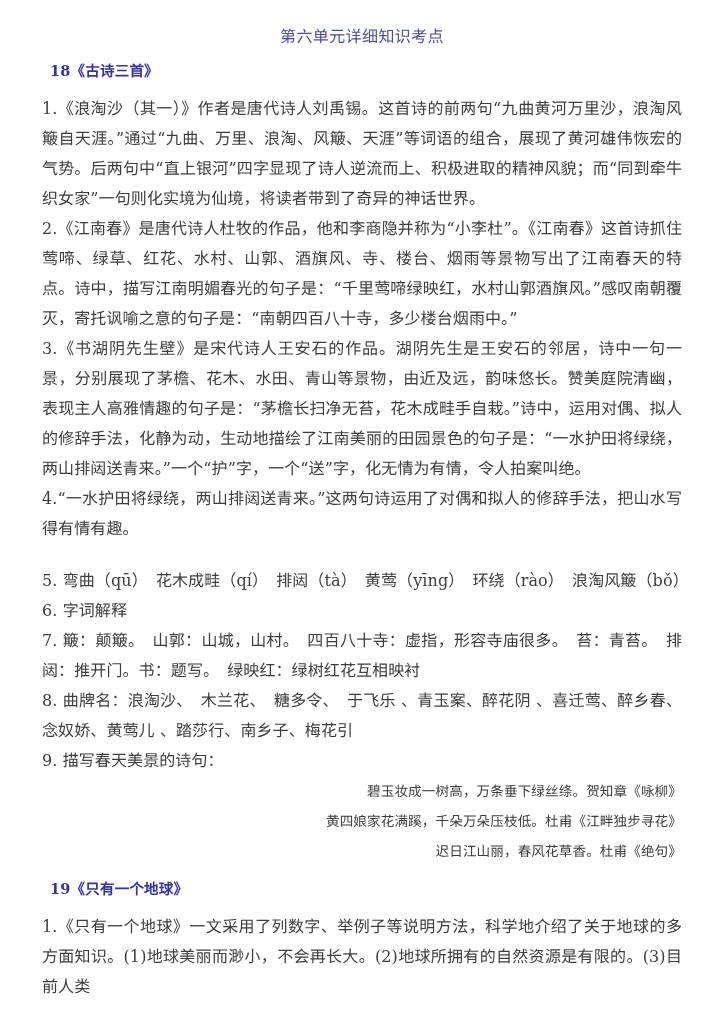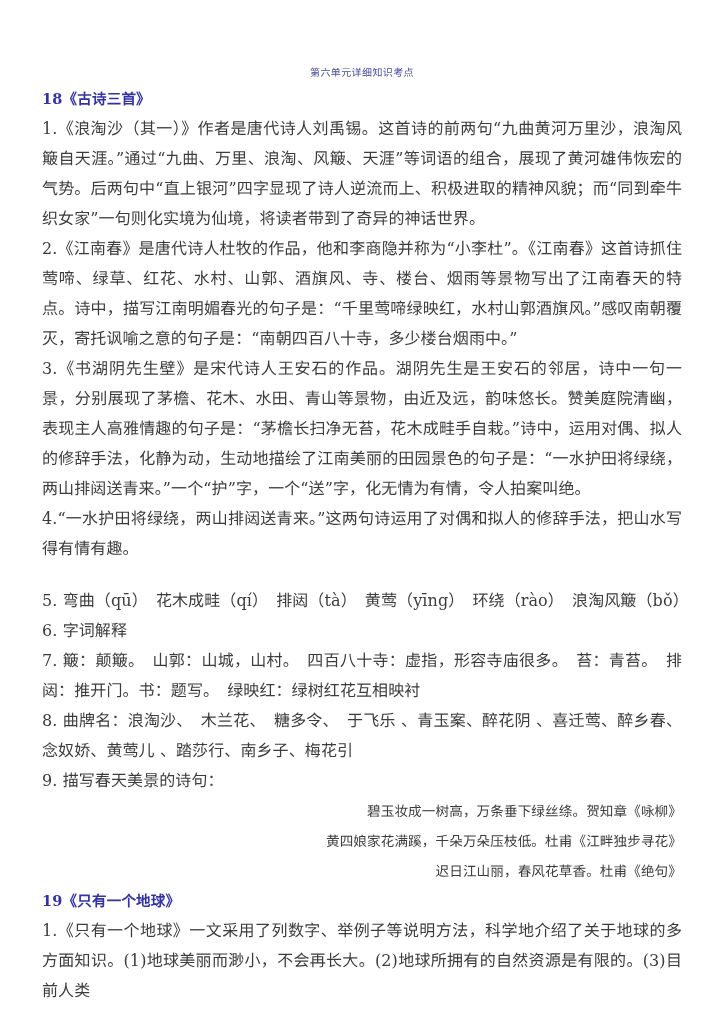--- a/index.html
+++ b/index.html
@@ -21,32 +21,32 @@
     width: 724px;
     height: 1024px;
     box-sizing: border-box;
     padding: 0 42px;
     background: #fff;
   }
 
   
   .doc-title {
     margin: 0;
-    padding-top: 62px;
+    padding-top: 26px;
     text-align: center;
-    font-size: 10px;
+    font-size: 16px;
     font-weight: 400;
     line-height: 22px;
     color: #4b4b9e;
     letter-spacing: 0.4px;
   }
 
   
   .section-heading {
-    margin: 0;
+    margin: 8px;
     font-size: 14.5px;
     font-weight: bold;
     line-height: 30px;
     color: #3333a6;
     letter-spacing: 0.2px;
   }
 
   
   .para {
     margin: 0;

